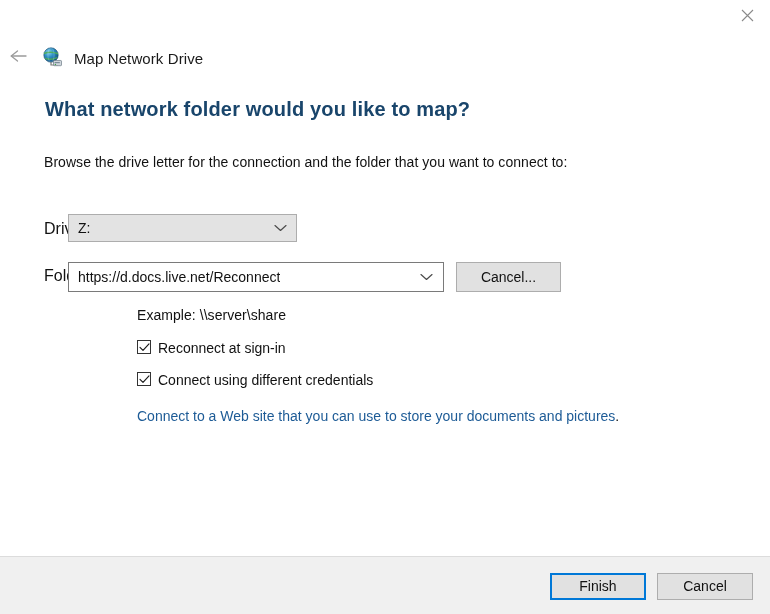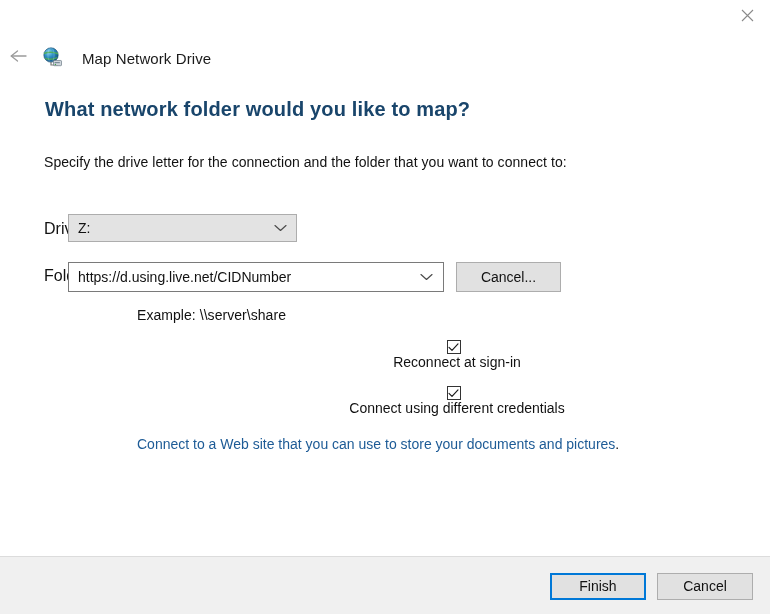--- a/index.html
+++ b/index.html
@@ -62,21 +62,21 @@
   .app-icon {
     width: 26px;
     height: 26px;
     margin-left: 4px;
     display: flex;
     align-items: center;
     justify-content: center;
     flex: 0 0 auto;
   }
   .app-title {
-    margin-left: 16px;
+    margin-left: 8px;
     font-size: 15px;
     color: #1a1a1a;
     letter-spacing: 0.1px;
     white-space: nowrap;
   }
 
   
   .content {
     position: absolute;
     top: 95px;
@@ -204,24 +204,23 @@
   }
   .example-text {
     font-size: 14px;
     color: #111111;
     padding-top: 14px;
     line-height: 18px;
     letter-spacing: 0.05px;
   }
   .checkbox-row {
     display: flex;
-    align-items: center;
+    align-items: flex-start;
     padding-top: 16px;
     cursor: default;
-    flex-direction: column;
   }
   .cb-box {
     width: 14px;
     height: 14px;
     border: 1px solid #333333;
     background: #ffffff;
     flex: 0 0 auto;
     position: relative;
     display: flex;
     align-items: center;
@@ -326,41 +325,41 @@
       <rect x="12.5" y="14.5" width="8" height="5.2" rx="0.7" fill="#cfd6dc" stroke="#6d7b86" stroke-width="0.7"></rect>
       <rect x="13.6" y="16" width="5.2" height="1.2" fill="#7f8d99"></rect>
       <circle cx="14.4" cy="18.4" r="0.7" fill="#3f9e46"></circle>
     </svg>
   </div>
   <div class="app-title">Map Network Drive</div>
 </div>
 
 <div class="content">
   <h1 class="heading">What network folder would you like to map?</h1>
-  <p class="subtitle">Specify the drive letter for the connection and the folder that you want to connect to:</p>
+  <p class="subtitle">Browse the drive letter for the connection and the folder that you want to connect to:</p>
 </div>
 
 <div class="form">
 
   <div class="field-row">
     <div class="field-label">Drive:</div>
     <div class="drive-combo">
       <span class="val">Z:</span>
       <span class="chev">
         <svg width="13" height="8" viewBox="0 0 13 8">
           <path d="M1 1.5 L6.5 6.5 L12 1.5" stroke="#4a4a4a" stroke-width="1.15" fill="none" stroke-linecap="round" stroke-linejoin="round"></path>
         </svg>
       </span>
     </div>
   </div>
 
   <div class="field-row folder-row" style="height:44px; padding-top:6px;">
     <div class="field-label" style="line-height:32px;">Folder:</div>
     <div class="folder-combo">
-      <span class="val">https://d.using.live.net/CIDNumber</span>
+      <span class="val">https://d.docs.live.net/Reconnect</span>
       <span class="chev">
         <svg width="13" height="8" viewBox="0 0 13 8">
           <path d="M1 1.5 L6.5 6.5 L12 1.5" stroke="#4a4a4a" stroke-width="1.15" fill="none" stroke-linecap="round" stroke-linejoin="round"></path>
         </svg>
       </span>
     </div>
     <button class="browse-btn">Cancel...</button>
   </div>
 
   <div class="indented">

